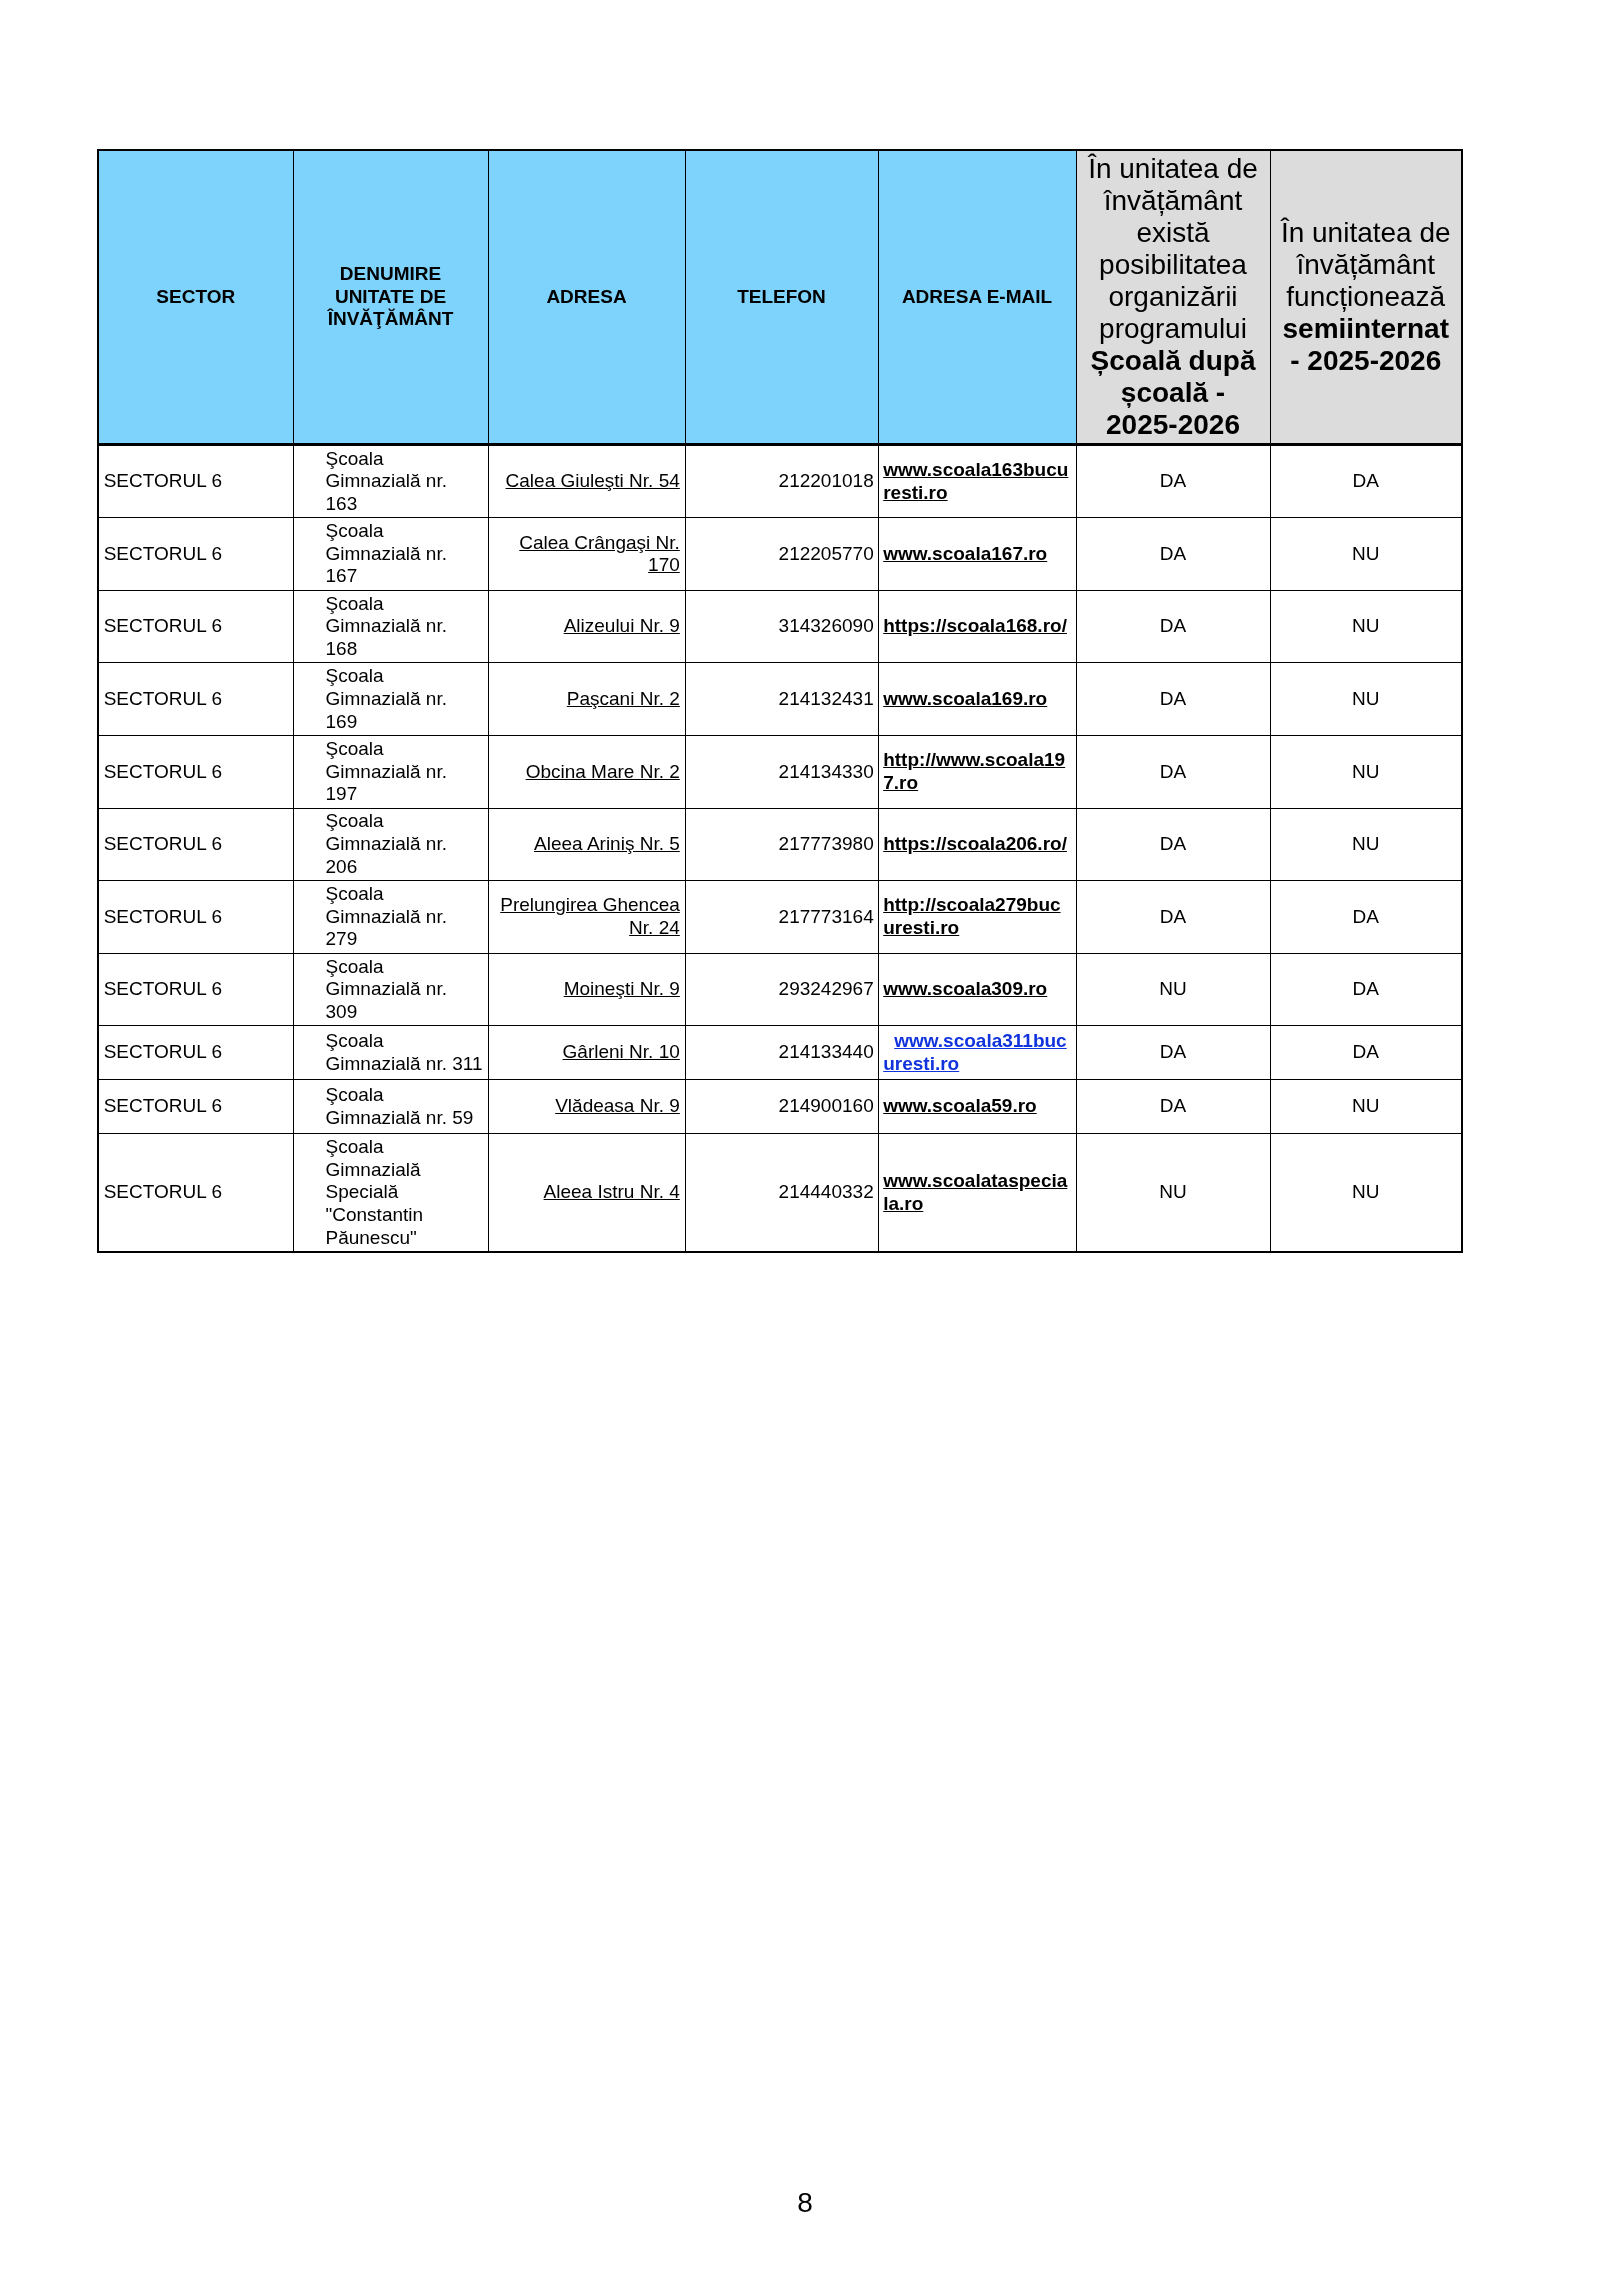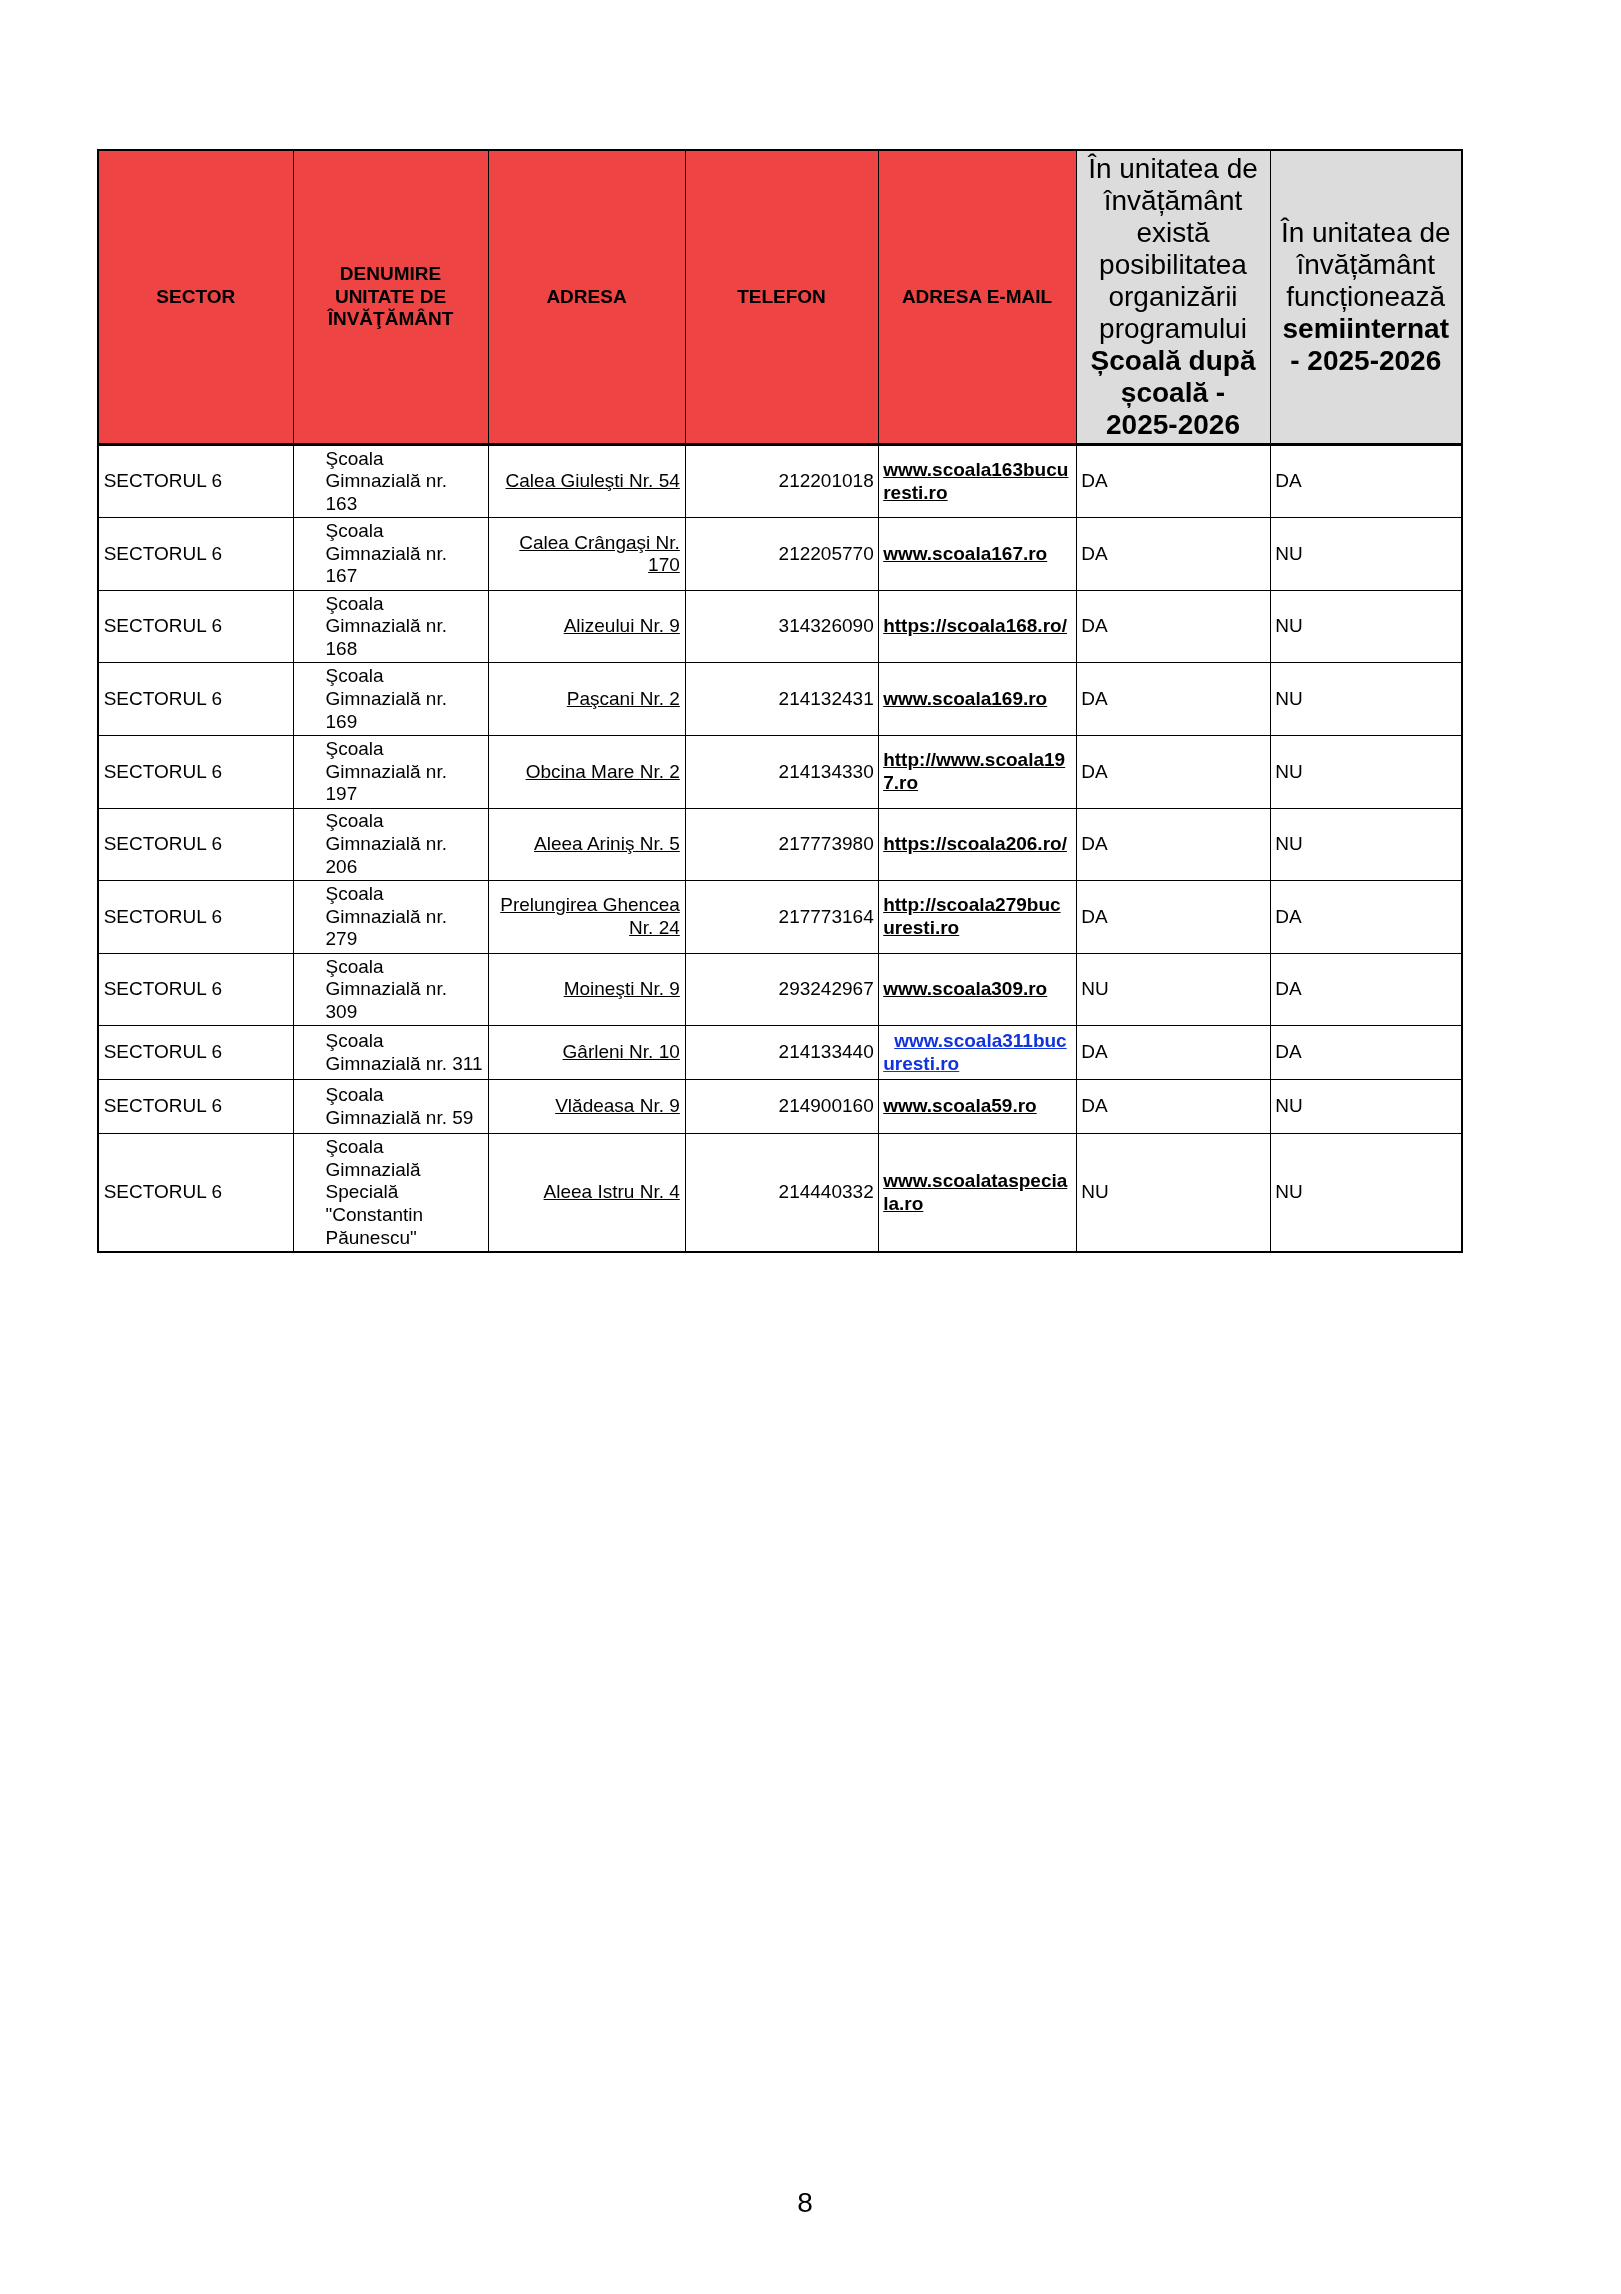--- a/index.html
+++ b/index.html
@@ -21,21 +21,21 @@
   }
   col.c1{width:195px}col.c2{width:195px}col.c3{width:197px}
   col.c4{width:193px}col.c5{width:198px}col.c6{width:194px}col.c7{width:192px}
   th,td{
     border:1.9px solid #000;
     padding:1.9px 4.7px;
     vertical-align:middle;
     overflow:hidden;
   }
   th{
-    background:#ef4444;
+    background:#7dd3fc;
     font-weight:bold;
     font-size:19px;
     line-height:22.6px;
     text-align:center;
     border-bottom:3.8px solid #000;
     height:258px;
   }
   th.light{
     background:#dcdcdc;
     font-weight:normal;
@@ -47,21 +47,21 @@
   td{
     font-size:19px;
     line-height:22.6px;
     background:#fff;
   }
   td.sector{text-align:left;}
   td.name{text-align:left;padding-left:32px;}
   td.address{text-align:right;text-decoration:underline;}
   td.phone{text-align:right;padding-right:3.8px;margin-left:14px;}
   td.email{text-align:left;overflow-wrap:break-word;word-wrap:break-word;font-weight:bold;}
-  td.yesno{text-align:left;}
+  td.yesno{text-align:center;}
   .email-link{text-decoration:underline;color:#000;cursor:pointer;}
   tr.r1{height:53px}tr.r2{height:54px}tr.r3{height:53px}tr.r4{height:51px}
   tr.r5{height:52px}tr.r6{height:52px}tr.r7{height:71px}tr.r8{height:52px}
   tr.r9{height:54px}tr.r10{height:54px}tr.r11{height:79px}
   .page-number{
     position:absolute;
     left:0;top:2187px;width:1610px;
     text-align:center;
     font-size:28px;
     line-height:32px;

